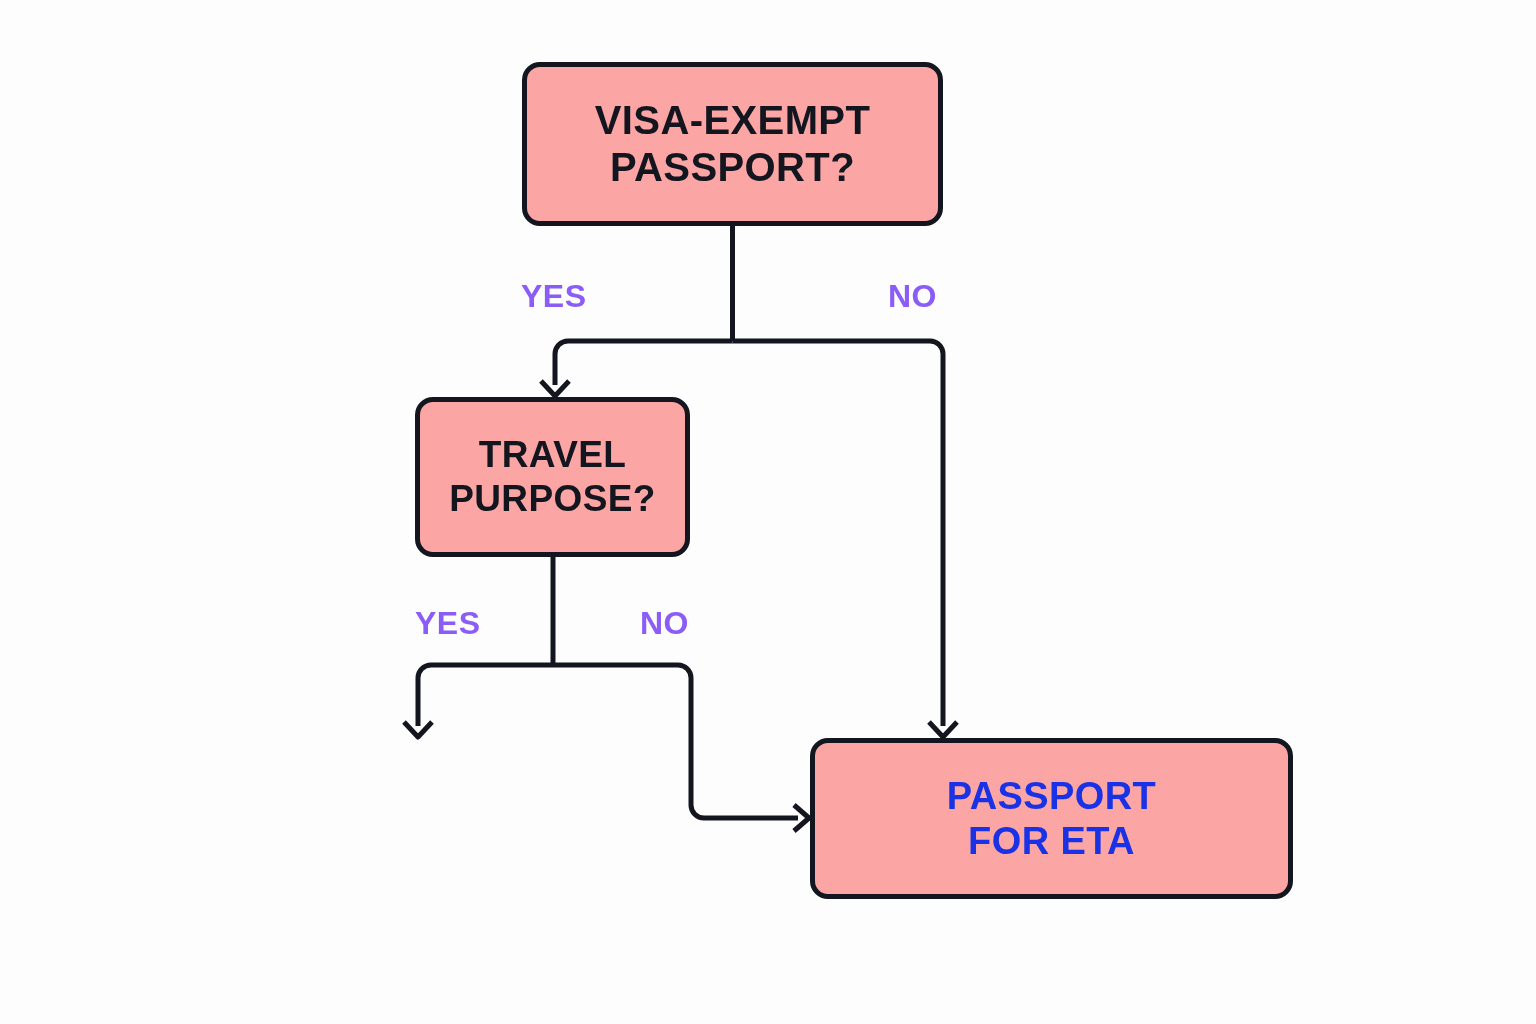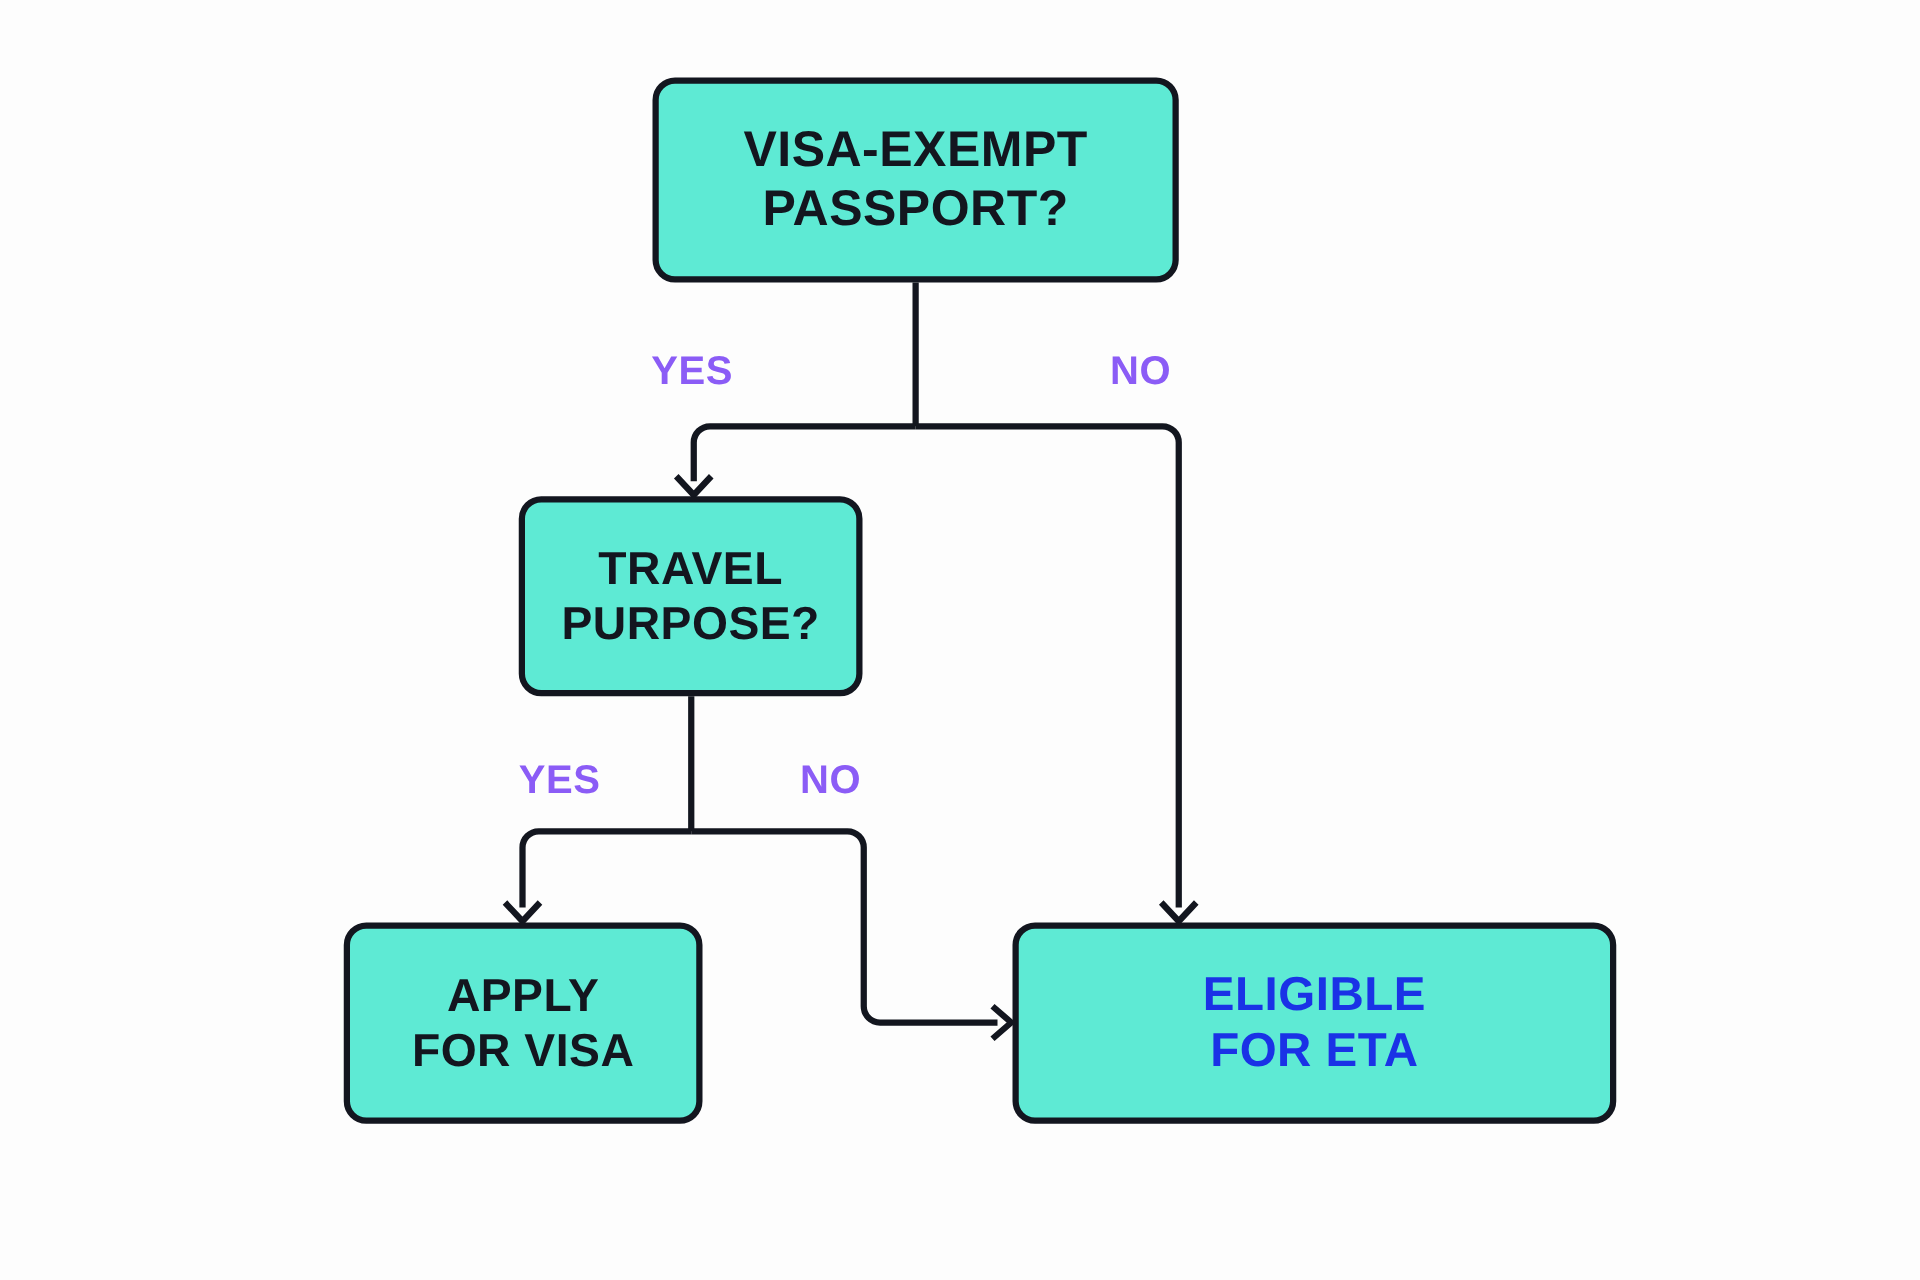--- a/index.html
+++ b/index.html
@@ -22,21 +22,21 @@
     width: 1536px;
     height: 1024px;
   }
   .node {
     position: absolute;
     box-sizing: border-box;
     display: flex;
     align-items: center;
     justify-content: center;
     text-align: center;
-    background: #5eead4;
+    background: #fca5a5;
     border: 5px solid #13161f;
     border-radius: 18px;
     z-index: 2;
   }
   .node-label {
     font-weight: 700;
     letter-spacing: 0.4px;
     line-height: 1.18;
     white-space: pre-line;
   }
@@ -100,27 +100,23 @@
   <div class="node node-dark" id="n1">
     <span class="node-label">VISA-EXEMPT
 PASSPORT?</span>
   </div>
 
   <div class="node node-dark" id="n2">
     <span class="node-label">TRAVEL
 PURPOSE?</span>
   </div>
 
-  <div class="node node-dark" id="n3">
-    <span class="node-label">APPLY
-FOR VISA</span>
-  </div>
 
   <div class="node node-accent" id="n4">
-    <span class="node-label">ELIGIBLE
+    <span class="node-label">PASSPORT
 FOR ETA</span>
   </div>
 
   <span class="edge-label" id="lbl-a">YES</span>
   <span class="edge-label" id="lbl-b">NO</span>
   <span class="edge-label" id="lbl-c">YES</span>
   <span class="edge-label" id="lbl-d">NO</span>
 
 </div>
 

